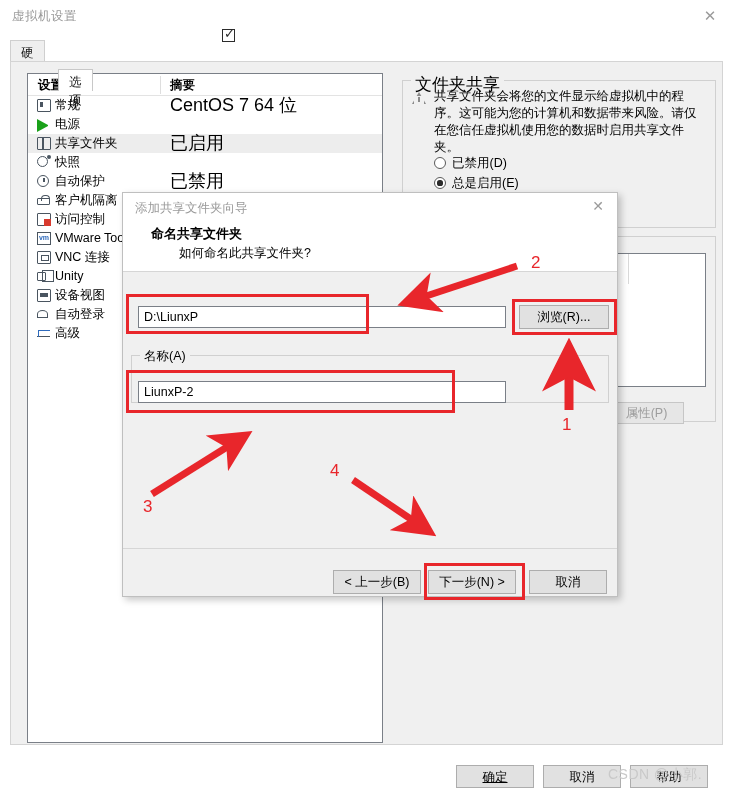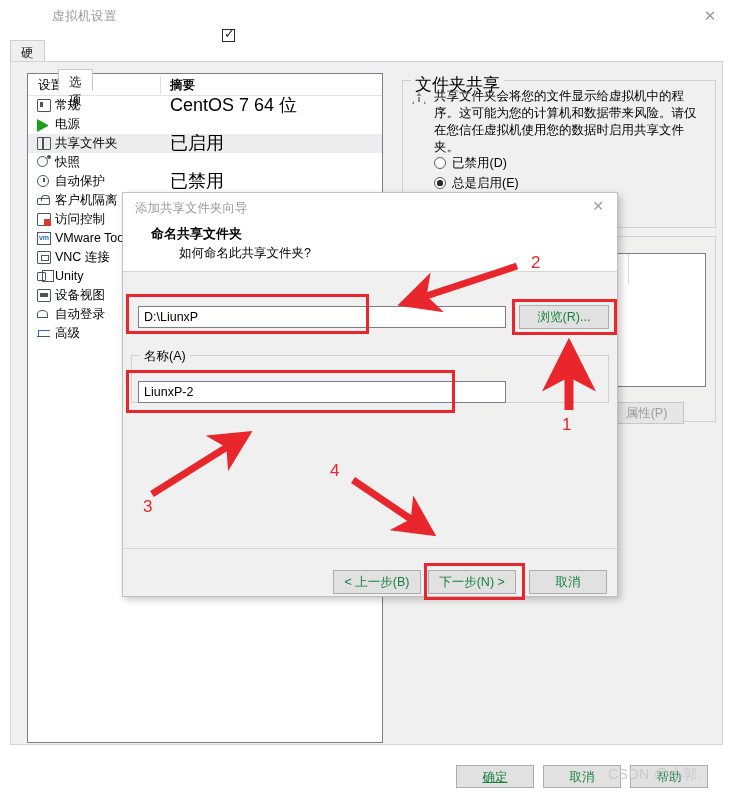--- a/index.html
+++ b/index.html
@@ -14,21 +14,21 @@
   }
   #root { position: relative; width: 733px; height: 794px; background: #ffffff; }
 
   
   .win-titlebar {
     position: absolute; left: 0; top: 0; width: 733px; height: 32px;
     background: #ffffff;
   }
   .win-title {
     position: absolute; left: 12px; top: 8px;
-    font-size: 12.5px; color: #9a9a9a; letter-spacing: .5px; margin-left: 40px;
+    font-size: 12.5px; color: #9a9a9a; letter-spacing: .5px;
   }
   .win-close {
     position: absolute; right: 8px; top: 4px; width: 30px; height: 24px;
     color: #9a9a9a; font-size: 15px; line-height: 24px; text-align: center;
     font-family: "DejaVu Sans", sans-serif;
   }
 
   
   .tabs { position: absolute; left: 10px; top: 40px; height: 22px; }
   .tab {
@@ -48,21 +48,21 @@
 
   
   .list-panel {
     position: absolute; left: 27px; top: 73px; width: 356px; height: 670px;
     background: #ffffff; border: 1px solid #7a7f87;
   }
   .list-header {
     position: relative; height: 22px; border-bottom: 1px solid #e3e3e3;
     background: #ffffff;
   }
-  .list-header .h-set { position: absolute; left: 10px; top: 3px; font-size: 12.5px; font-weight: normal; }
+  .list-header .h-set { position: absolute; left: 10px; top: 3px; font-size: 12.5px; font-weight: bold; }
   .list-header .h-sum { position: absolute; left: 142px; top: 3px; font-size: 12.5px; font-weight: bold; }
   .col-sep { position: absolute; left: 132px; top: 2px; width: 1px; height: 18px; background: #dedede; }
 
   .lrow {
     position: relative; height: 19px; line-height: 19px; white-space: nowrap;
   }
   .lrow.sel { background: #ededed; }
   .lrow .ico {
     position: absolute; left: 9px; top: 3px; width: 14px; height: 13px;
   }
@@ -144,21 +144,21 @@
   .fl-check {
     position: absolute; left: 222px; top: 29px; width: 13px; height: 13px;
     border: 1px solid #2b2b2b; background: #fff;
   }
   .fl-check::after {
     content:"✓"; position:absolute; left:1px; top:-4px; font-size: 13px; color:#2b2b2b;
     font-family:"DejaVu Sans", sans-serif;
   }
   .btn {
     position: absolute; border: 1px solid #adadad; background: #e1e1e1;
-    font-size: 12.5px; text-align: center; color: #15803d;
+    font-size: 12.5px; text-align: center; color: #000000;
   }
   .btn.disabled { color: #9d9d9d; background: #e6e6e6; border-color: #c6c6c6; }
   #btn-props { left: 609px; top: 402px; width: 75px; height: 22px; line-height: 21px; }
 
   
   #btn-ok     { left: 456px; top: 765px; width: 78px; height: 23px; line-height: 22px; text-decoration: underline; }
   #btn-cancel { left: 543px; top: 765px; width: 78px; height: 23px; line-height: 22px; }
   #btn-help   { left: 630px; top: 765px; width: 78px; height: 23px; line-height: 22px; }
 
   .watermark {

